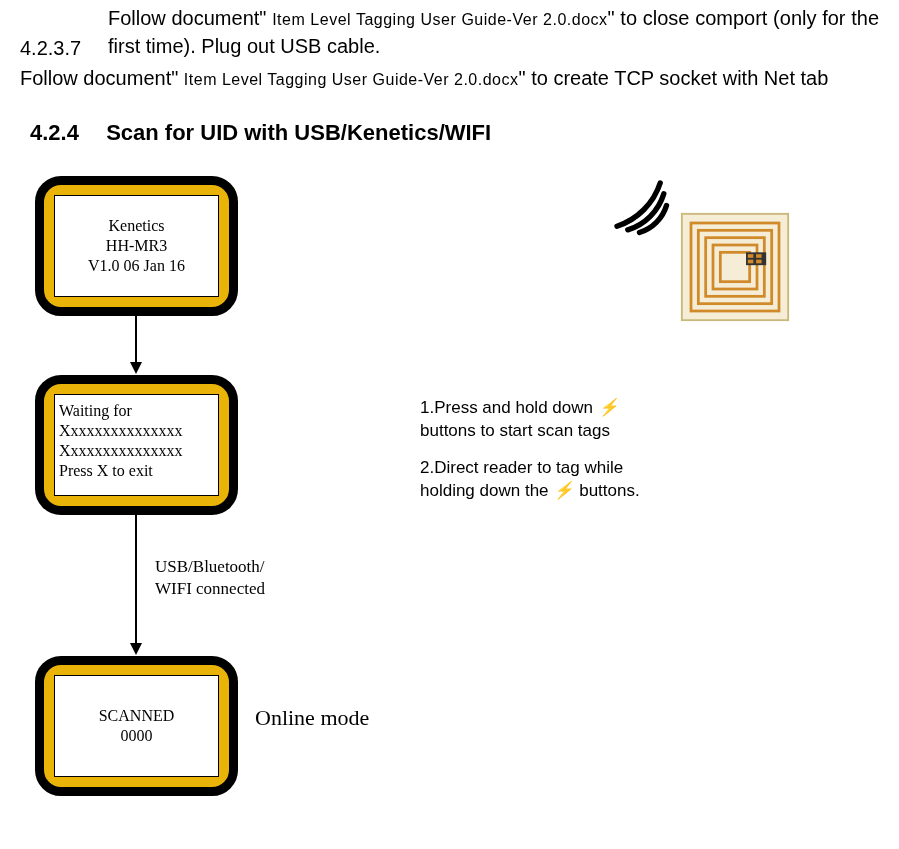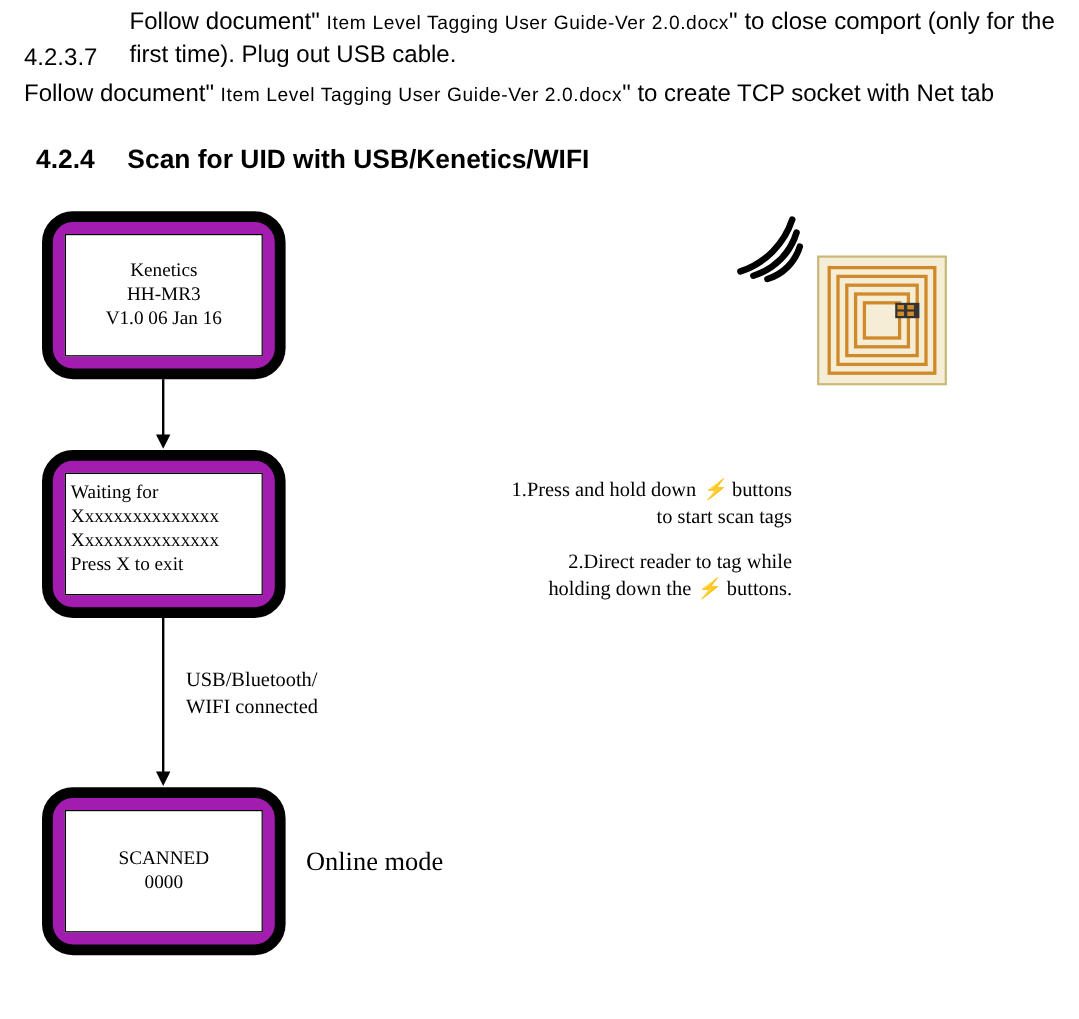--- a/index.html
+++ b/index.html
@@ -46,21 +46,21 @@
     width: 899px;
     height: 640px;
   }
 
   .device-box {
     position: absolute;
     width: 185px;
     height: 122px;
     border: 9px solid #000;
     border-radius: 26px;
-    background: #a21caf;
+    background: #eab308;
   }
   .device-inner {
     position: absolute;
     left: 10px;
     top: 10px;
     right: 10px;
     bottom: 10px;
     border: 1px solid #000;
     background: #fff;
     padding: 6px 4px;
@@ -98,25 +98,24 @@
 
   .mode-label {
     position: absolute;
     font-family: "Times New Roman", serif;
     font-size: 22px;
     text-align: right;
   }
 
   .instructions {
     position: absolute;
-    font-family: Liberation Serif, serif;
+    font-family: Liberation Sans, sans-serif;
     font-size: 17px;
     line-height: 1.35;
     width: 240px;
-    text-align: right;
   }
   .instructions p {
     margin: 0 0 14px 0;
   }
   .lightning {
     font-style: italic;
     font-weight: bold;
     display: inline-block;
     transform: scaleX(0.9);
   }

